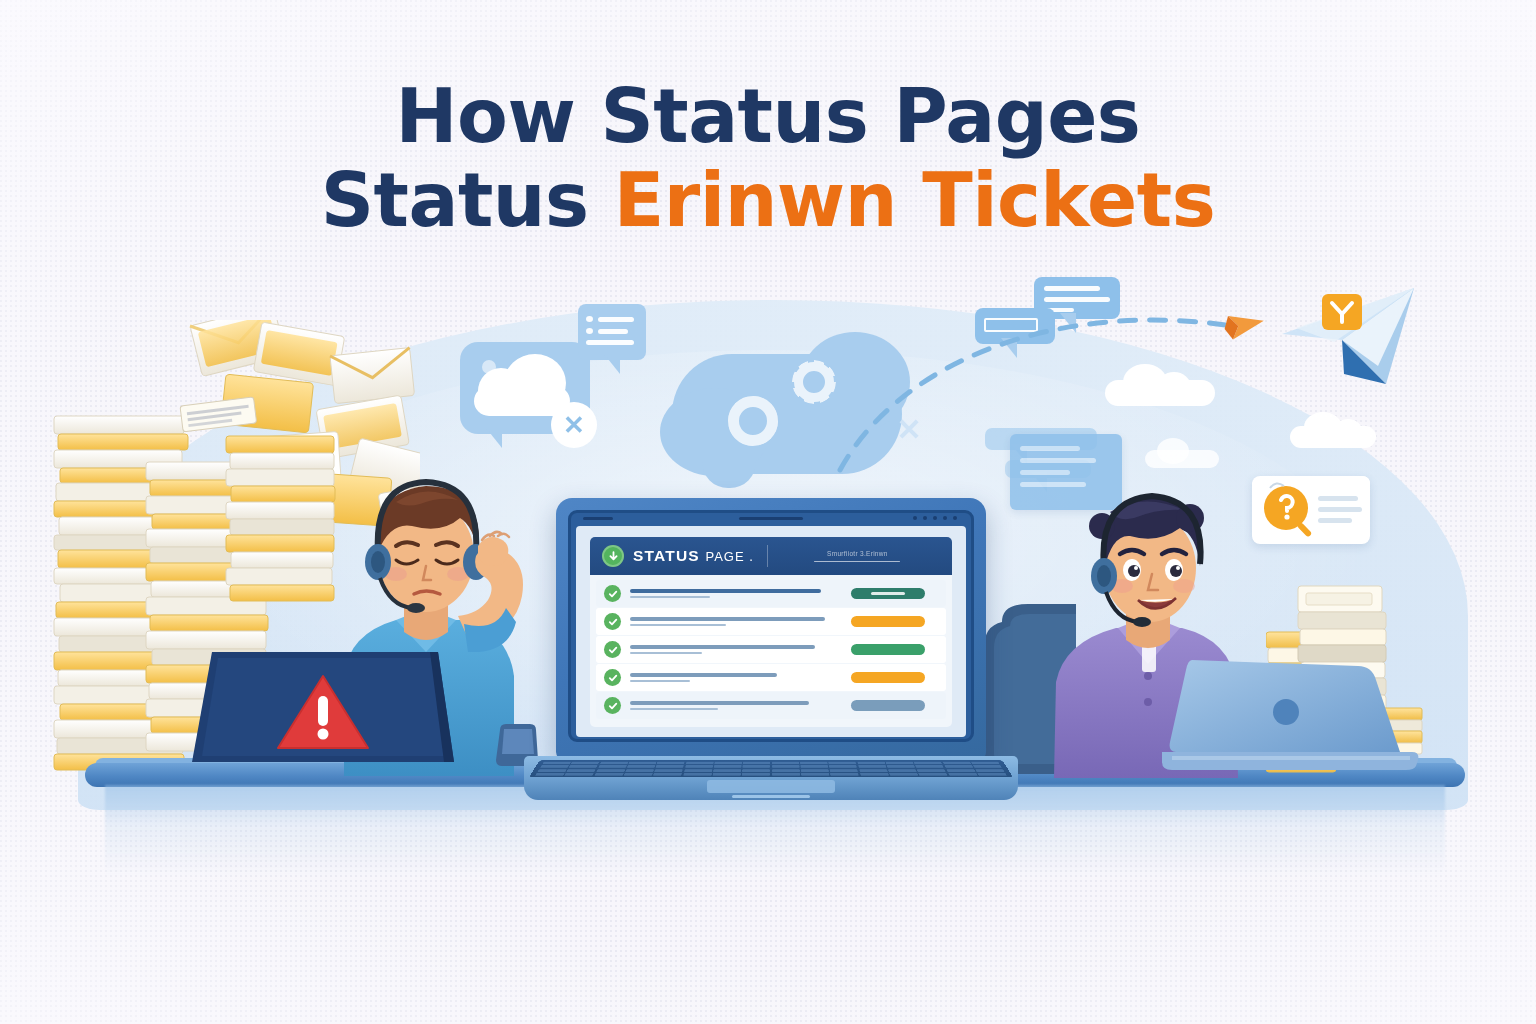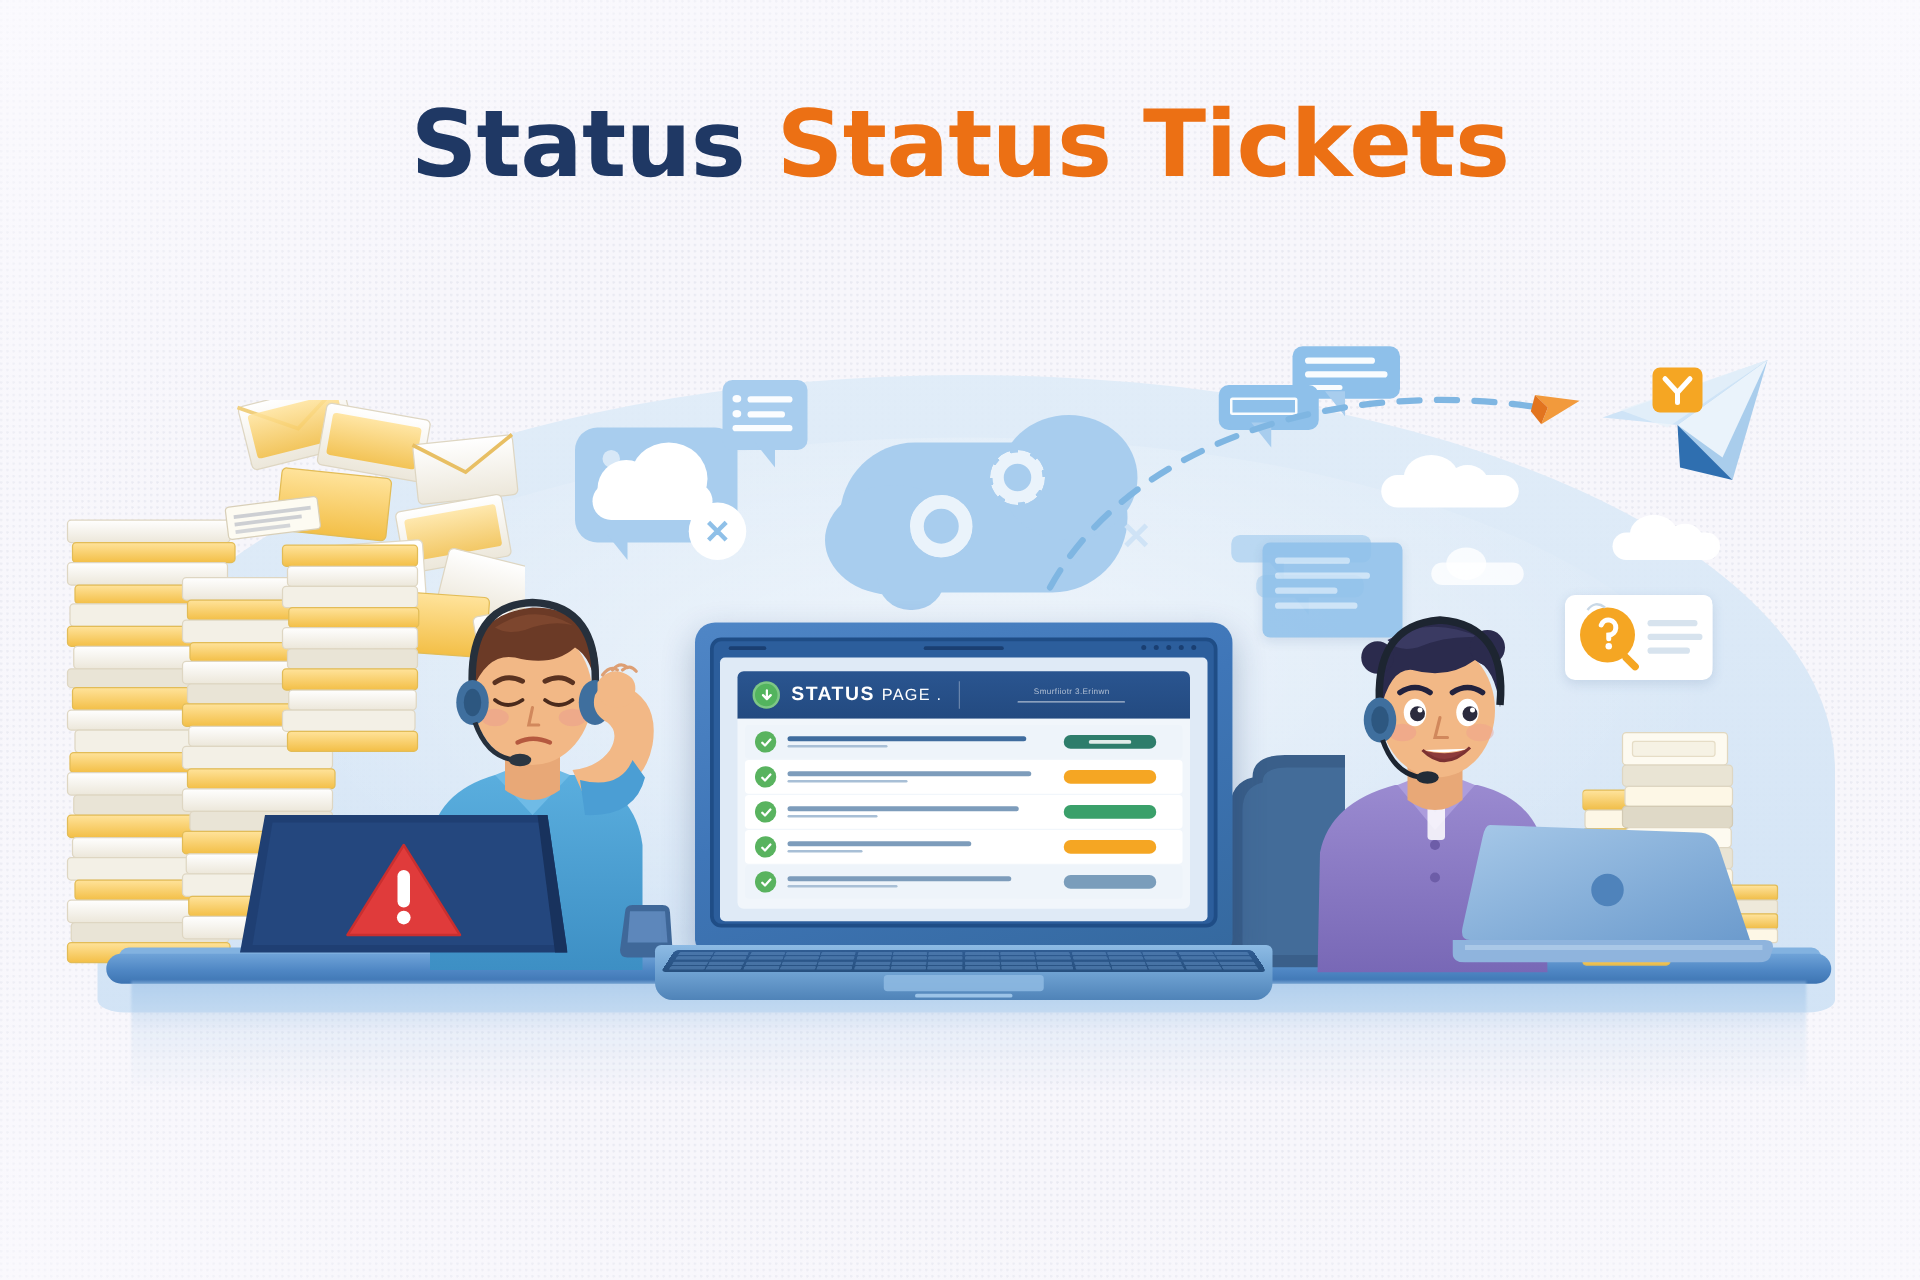--- a/index.html
+++ b/index.html
@@ -822,20 +822,21 @@
       <path d="M60 52 L104 96 L62 86 Z" fill="#2f6fb0"></path>
       <path d="M14 40 L132 0 L52 54Z" fill="#e7f1fa" opacity=".75"></path>
       <g transform="translate(40,6)">
         <rect x="0" y="0" width="40" height="36" rx="6" fill="#f5a623"></rect>
         <path d="M10 9 L20 20 L30 9 M20 20 L20 28" stroke="#ffffff" stroke-width="4" fill="none" stroke-linecap="round" stroke-linejoin="round"></path>
       </g>
     </g>
   </svg>
 
   <div class="title-wrap">
+    <div class="title-line">How Status Pages</div>
     <div class="title-line">
-      <span>Status </span><span class="accent">Status Tickets</span>
+      <span>Status </span><span class="accent">Erinwn Tickets</span>
     </div>
   </div>
 
   <div class="texture"></div>
   <div class="vignette"></div>
 </div>
 
 </body></html>

